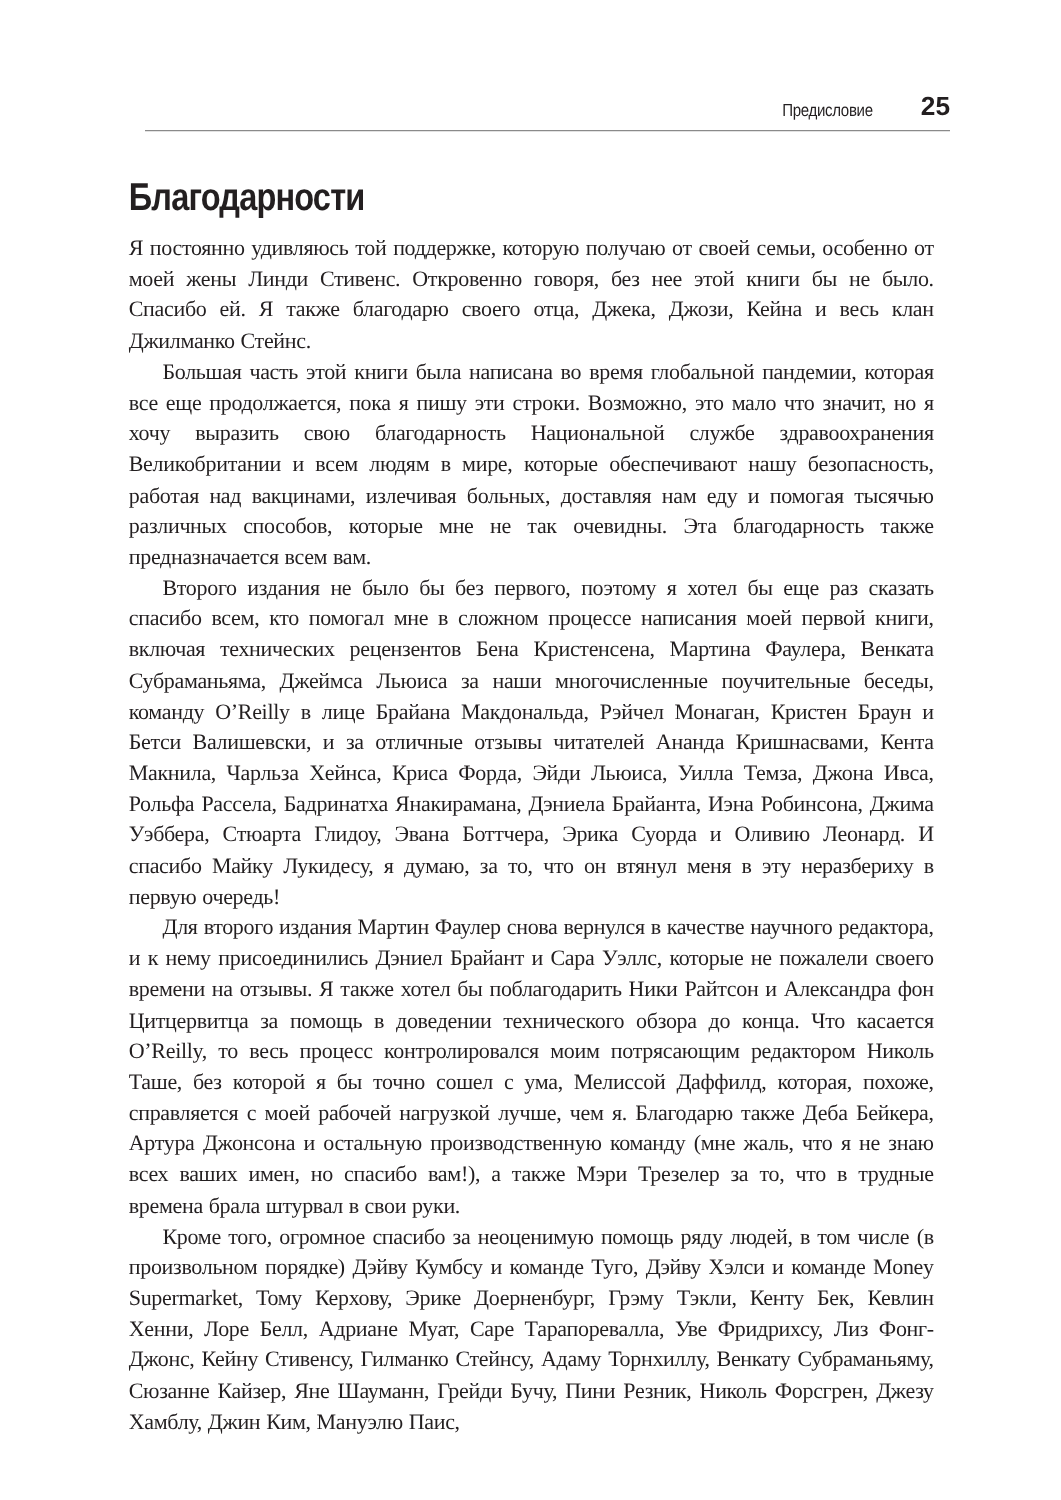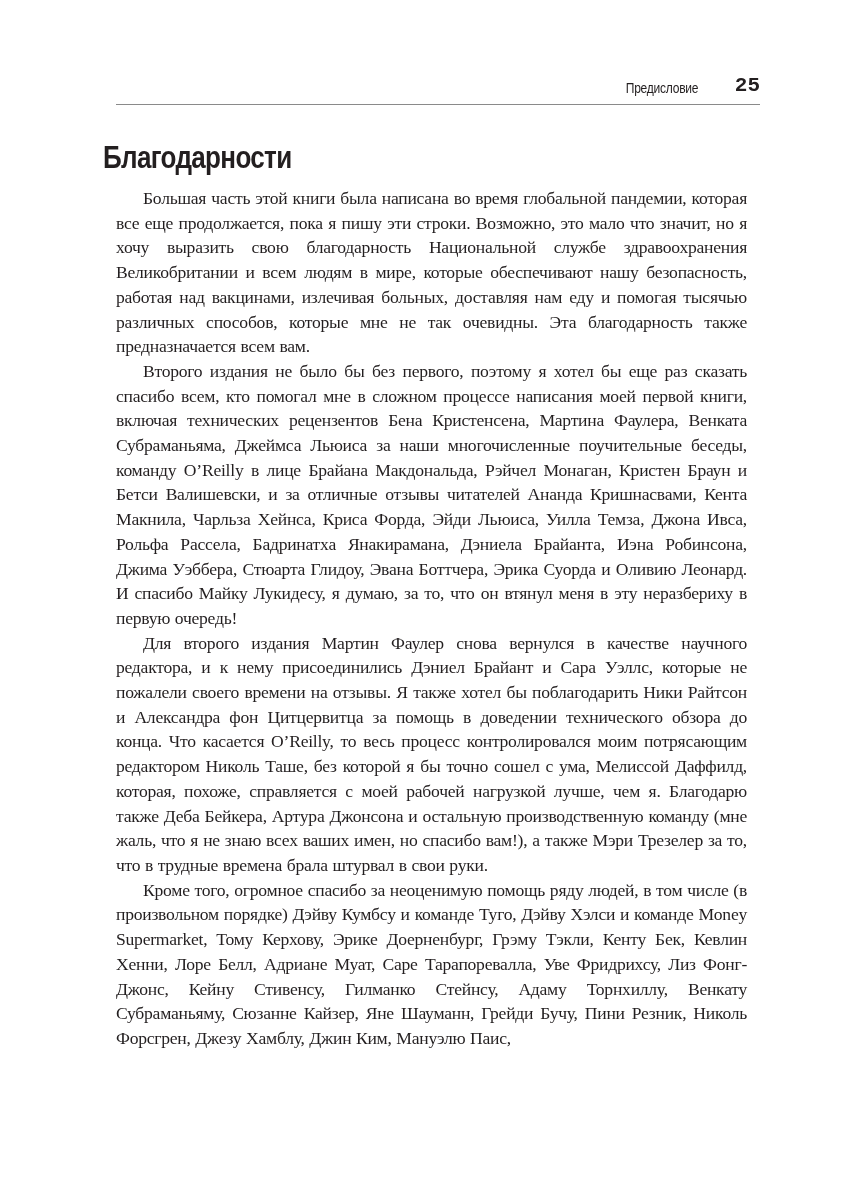--- a/index.html
+++ b/index.html
@@ -9,45 +9,46 @@
     position: absolute; top: 74px; left: 13px; width: 644px; height: 30px;
     border-bottom: 1.5px solid #8a8a8a;
   }
   .rh-section {
     position: absolute; right: 62px; top: 6px;
     font-family: "Liberation Sans", sans-serif; font-size: 14px; color: #231f20;
     letter-spacing: -0.3px; transform: scaleX(0.86); transform-origin: right center;
   }
   .rh-page {
     position: absolute; right: 0; top: 0;
-    font-family: Liberation Mono, monospace; font-weight: bold; font-size: 21px; color: #231f20;
+    font-family: Liberation Sans, sans-serif; font-weight: bold; font-size: 21px; color: #231f20;
   }
   .chapter-title {
     position: absolute; top: 140px; left: 0; margin: 0;
     font-family: "Liberation Sans", sans-serif; font-weight: bold; font-size: 31px;
     letter-spacing: -0.8px; transform: scaleX(0.84); transform-origin: left center; color: #231f20;
   }
   .body-text {
     position: absolute; top: 186px; left: 0; width: 644px;
     font-family: "Liberation Serif", serif; font-size: 17.6px; line-height: 24.7px;
     text-align: justify; color: #231f20; letter-spacing: -0.25px; word-spacing: 0.5px;
   }
   .body-text p { margin: 0; hyphens: manual; }
-  .body-text p.indent { text-indent: 27px; margin-left: 13px; }
+  .body-text p.indent { text-indent: 27px; }
 </style>
 </head>
 <body>
 
 <div class="page">
   <div class="running-head">
     <span class="rh-section">Предисловие</span>
     <span class="rh-page">25</span>
   </div>
 
   <h1 class="chapter-title">Благодарности</h1>
 
   <div class="body-text">
+    <p>Я постоянно удивляюсь той поддержке, которую получаю от своей семьи, особенно от моей жены Линди Стивенс. Откровенно говоря, без нее этой книги бы не было. Спасибо ей. Я также благодарю своего отца, Джека, Джози, Кейна и весь клан Джилманко Стейнс.</p>
     <p class="indent">Большая часть этой книги была написана во время глобальной пандемии, которая все еще продолжается, пока я пишу эти строки. Возможно, это мало что значит, но я хочу выразить свою благодарность Национальной службе здравоохранения Великобритании и всем людям в мире, которые обеспечивают нашу безопасность, работая над вакцинами, излечивая больных, доставляя нам еду и помогая тысячью различных способов, которые мне не так очевидны. Эта благодарность также предназначается всем вам.</p>
     <p class="indent">Второго издания не было бы без первого, поэтому я хотел бы еще раз сказать спасибо всем, кто помогал мне в сложном процессе написания моей первой книги, включая технических рецензентов Бена Кристенсена, Мартина Фаулера, Венката Субраманьяма, Джеймса Льюиса за наши многочисленные поучительные беседы, команду O’Reilly в лице Брайана Макдональда, Рэйчел Монаган, Кристен Браун и Бетси Валишевски, и за отличные отзывы читателей Ананда Кришнасвами, Кента Макнила, Чарльза Хейнса, Криса Форда, Эйди Льюиса, Уилла Темза, Джона Ивса, Рольфа Рассела, Бадринатха Янакирамана, Дэниела Брайанта, Иэна Робинсона, Джима Уэббера, Стюарта Глидоу, Эвана Боттчера, Эрика Суорда и Оливию Леонард. И спасибо Майку Лукидесу, я думаю, за то, что он втянул меня в эту неразбериху в первую очередь!</p>
     <p class="indent">Для второго издания Мартин Фаулер снова вернулся в качестве научного редактора, и к нему присоединились Дэниел Брайант и Сара Уэллс, которые не пожалели своего времени на отзывы. Я также хотел бы поблагодарить Ники Райтсон и Александра фон Цитцервитца за помощь в доведении технического обзора до конца. Что касается O’Reilly, то весь процесс контролировался моим потрясающим редактором Николь Таше, без которой я бы точно сошел с ума, Мелиссой Даффилд, которая, похоже, справляется с моей рабочей нагрузкой лучше, чем я. Благодарю также Деба Бейкера, Артура Джонсона и остальную производственную команду (мне жаль, что я не знаю всех ваших имен, но спасибо вам!), а также Мэри Трезелер за то, что в трудные времена брала штурвал в свои руки.</p>
     <p class="indent">Кроме того, огромное спасибо за неоценимую помощь ряду людей, в том числе (в произвольном порядке) Дэйву Кумбсу и команде Туго, Дэйву Хэлси и команде Money Supermarket, Тому Керхову, Эрике Доерненбург, Грэму Тэкли, Кенту Бек, Кевлин Хенни, Лоре Белл, Адриане Муат, Саре Тарапоревалла, Уве Фридрихсу, Лиз Фонг-Джонс, Кейну Стивенсу, Гилманко Стейнсу, Адаму Торнхиллу, Венкату Субраманьяму, Сюзанне Кайзер, Яне Шауманн, Грейди Бучу, Пини Резник, Николь Форсгрен, Джезу Хамблу, Джин Ким, Мануэлю Паис,</p>
   </div>
 </div>
 
 </body></html>

